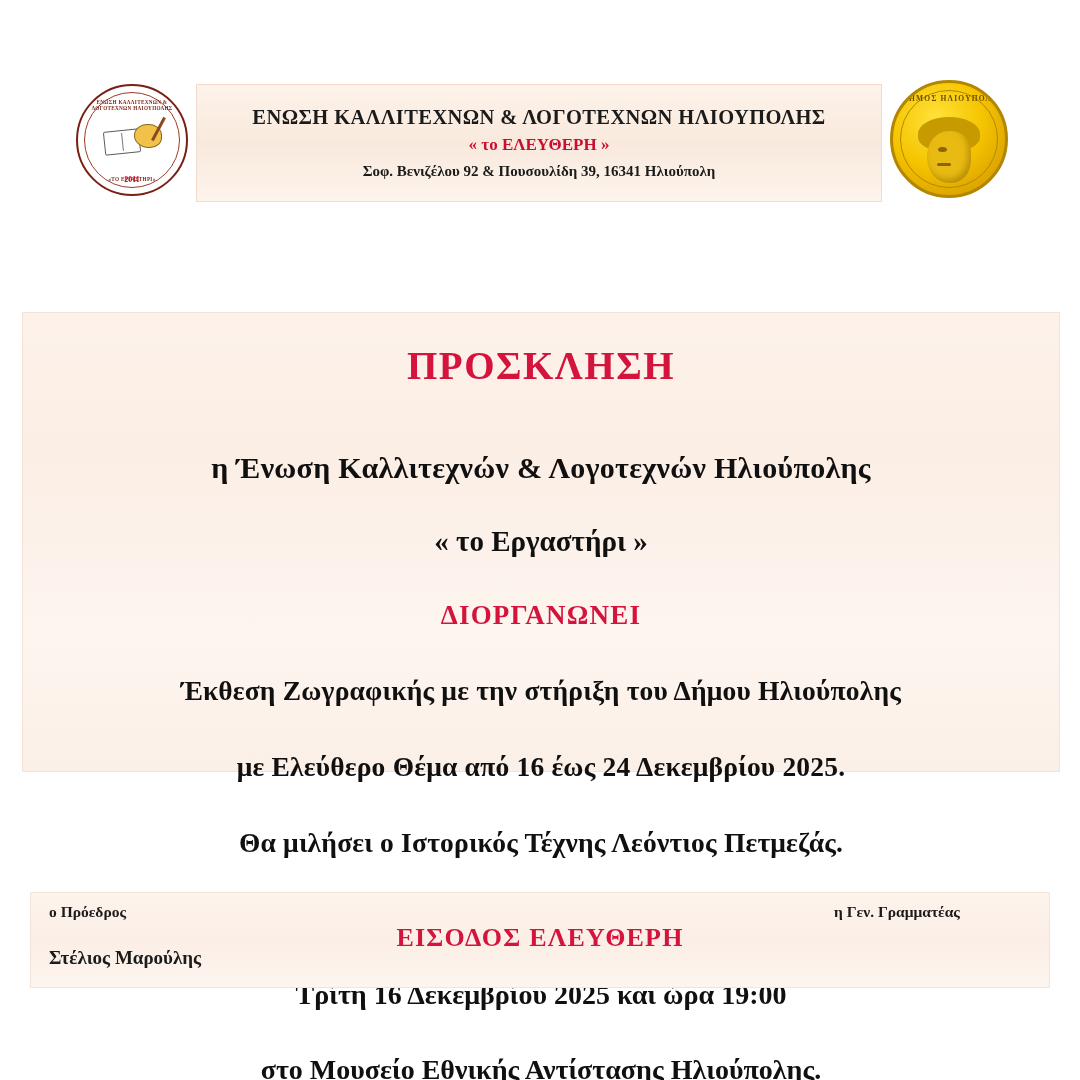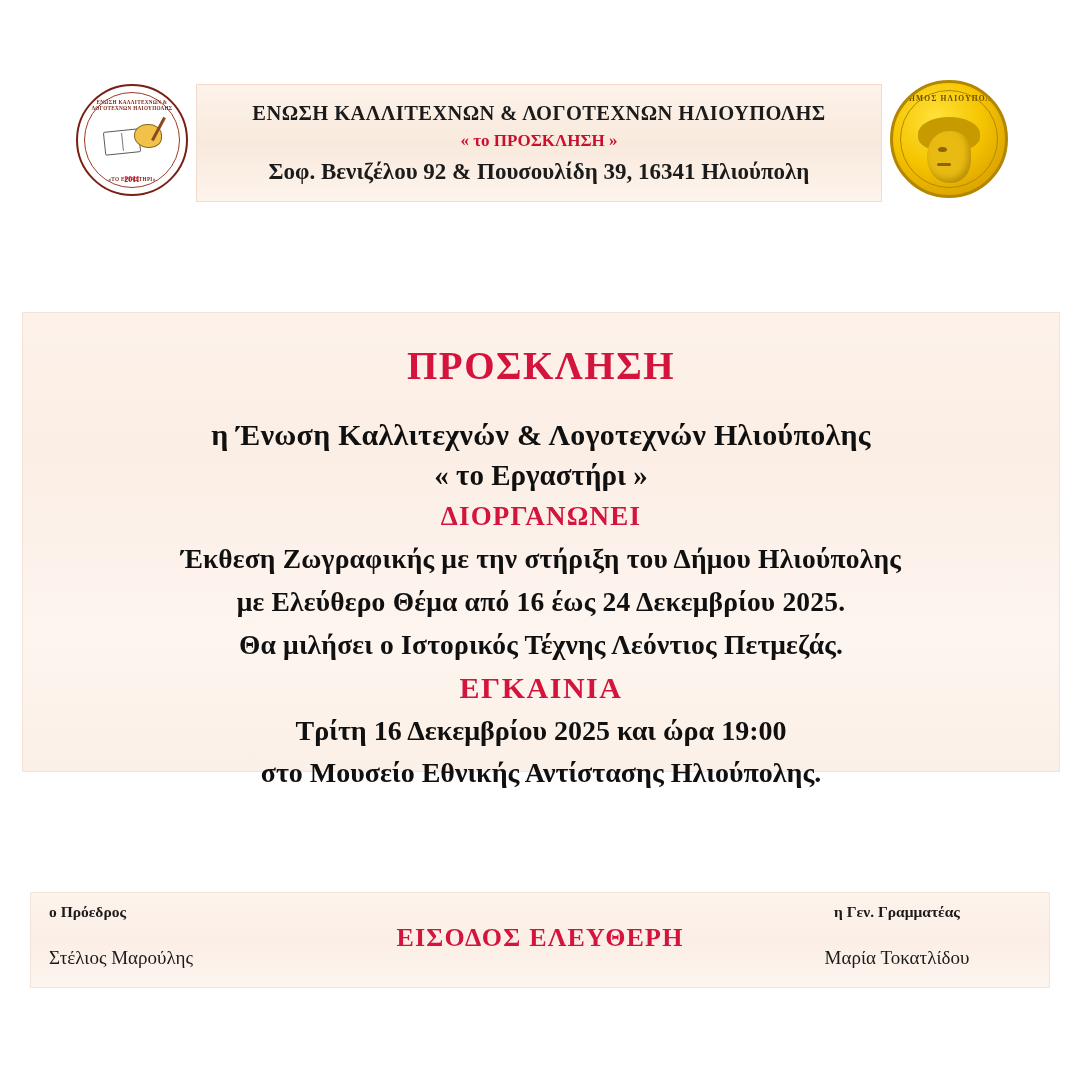--- a/index.html
+++ b/index.html
@@ -39,21 +39,21 @@
   }
   .header-line2 {
     font-weight: bold;
     font-size: 17px;
     color: #c8102e;
     margin-top: 6px;
     white-space: nowrap;
   }
   .header-line3 {
     font-weight: bold;
-    font-size: 23px;
+    font-size: 15px;
     color: #1b1b1b;
     margin-top: 8px;
     white-space: nowrap;
   }
 
   
   .logo-left {
     position: absolute;
     left: 76px;
     top: 84px;
@@ -207,20 +207,21 @@
     height: 460px;
     background: linear-gradient(180deg, #fdf2ea 0%, #fbeee5 30%, #fdf5ef 70%, #fbf0e7 100%);
     border: 1px solid #f3e3d6;
     display: flex;
     flex-direction: column;
     align-items: center;
     justify-content: flex-start;
     padding-top: 18px;
     box-sizing: border-box;
     text-align: center;
+    gap: 33px;
   }
   .inv-title {
     font-size: 39px;
     font-weight: bold;
     color: #d4143c;
     letter-spacing: 1.5px;
     margin-top: 12px;
   }
   .inv-l2 {
     font-size: 30px;
@@ -290,21 +291,21 @@
     width: 280px;
     text-align: center;
   }
   .role {
     font-size: 15.5px;
     font-weight: bold;
     color: #1b1b1b;
   }
   .person {
     font-size: 19px;
-    font-weight: normal;
+    font-weight: bold;
     color: #1b1b1b;
     margin-top: 26px;
   }
   .footer-center {
     position: absolute;
     left: 0; right: 0;
     top: 30px;
     text-align: center;
     font-size: 26px;
     font-weight: bold;
@@ -322,21 +323,21 @@
     <div class="book"></div>
     <div class="palette"></div>
     <div class="brush"></div>
   </div>
   <div class="year">2011</div>
   <div class="arc-bottom">«ΤΟ ΕΡΓΑΣΤΗΡΙ»</div>
 </div>
 
 <div class="header-band">
   <div class="header-line1">ΕΝΩΣΗ ΚΑΛΛΙΤΕΧΝΩΝ &amp; ΛΟΓΟΤΕΧΝΩΝ ΗΛΙΟΥΠΟΛΗΣ</div>
-  <div class="header-line2">« το ΠΡΟΣΚΛΗΣΗ »</div>
+  <div class="header-line2">« το ΕΛΕΥΘΕΡΗ »</div>
   <div class="header-line3">Σοφ. Βενιζέλου 92 &amp; Πουσουλίδη 39, 16341 Ηλιούπολη</div>
 </div>
 
 <div class="logo-right">
   <div class="coin-inner"></div>
   <div class="coin-text">ΔΗΜΟΣ ΗΛΙΟΥΠΟΛΗΣ</div>
   <div class="face">
     <div class="hair"></div>
     <div class="profile"></div>
     <div class="eye"></div>
@@ -358,15 +359,14 @@
 </div>
 
 <div class="footer-band">
   <div class="footer-left">
     <div class="role">ο Πρόεδρος</div>
     <div class="person">Στέλιος Μαρούλης</div>
   </div>
   <div class="footer-center">ΕΙΣΟΔΟΣ ΕΛΕΥΘΕΡΗ</div>
   <div class="footer-right">
     <div class="role">η Γεν. Γραμματέας</div>
-    <div class="person">Μαρία Τοκατλίδου</div>
   </div>
 </div>
 
 </body></html>

